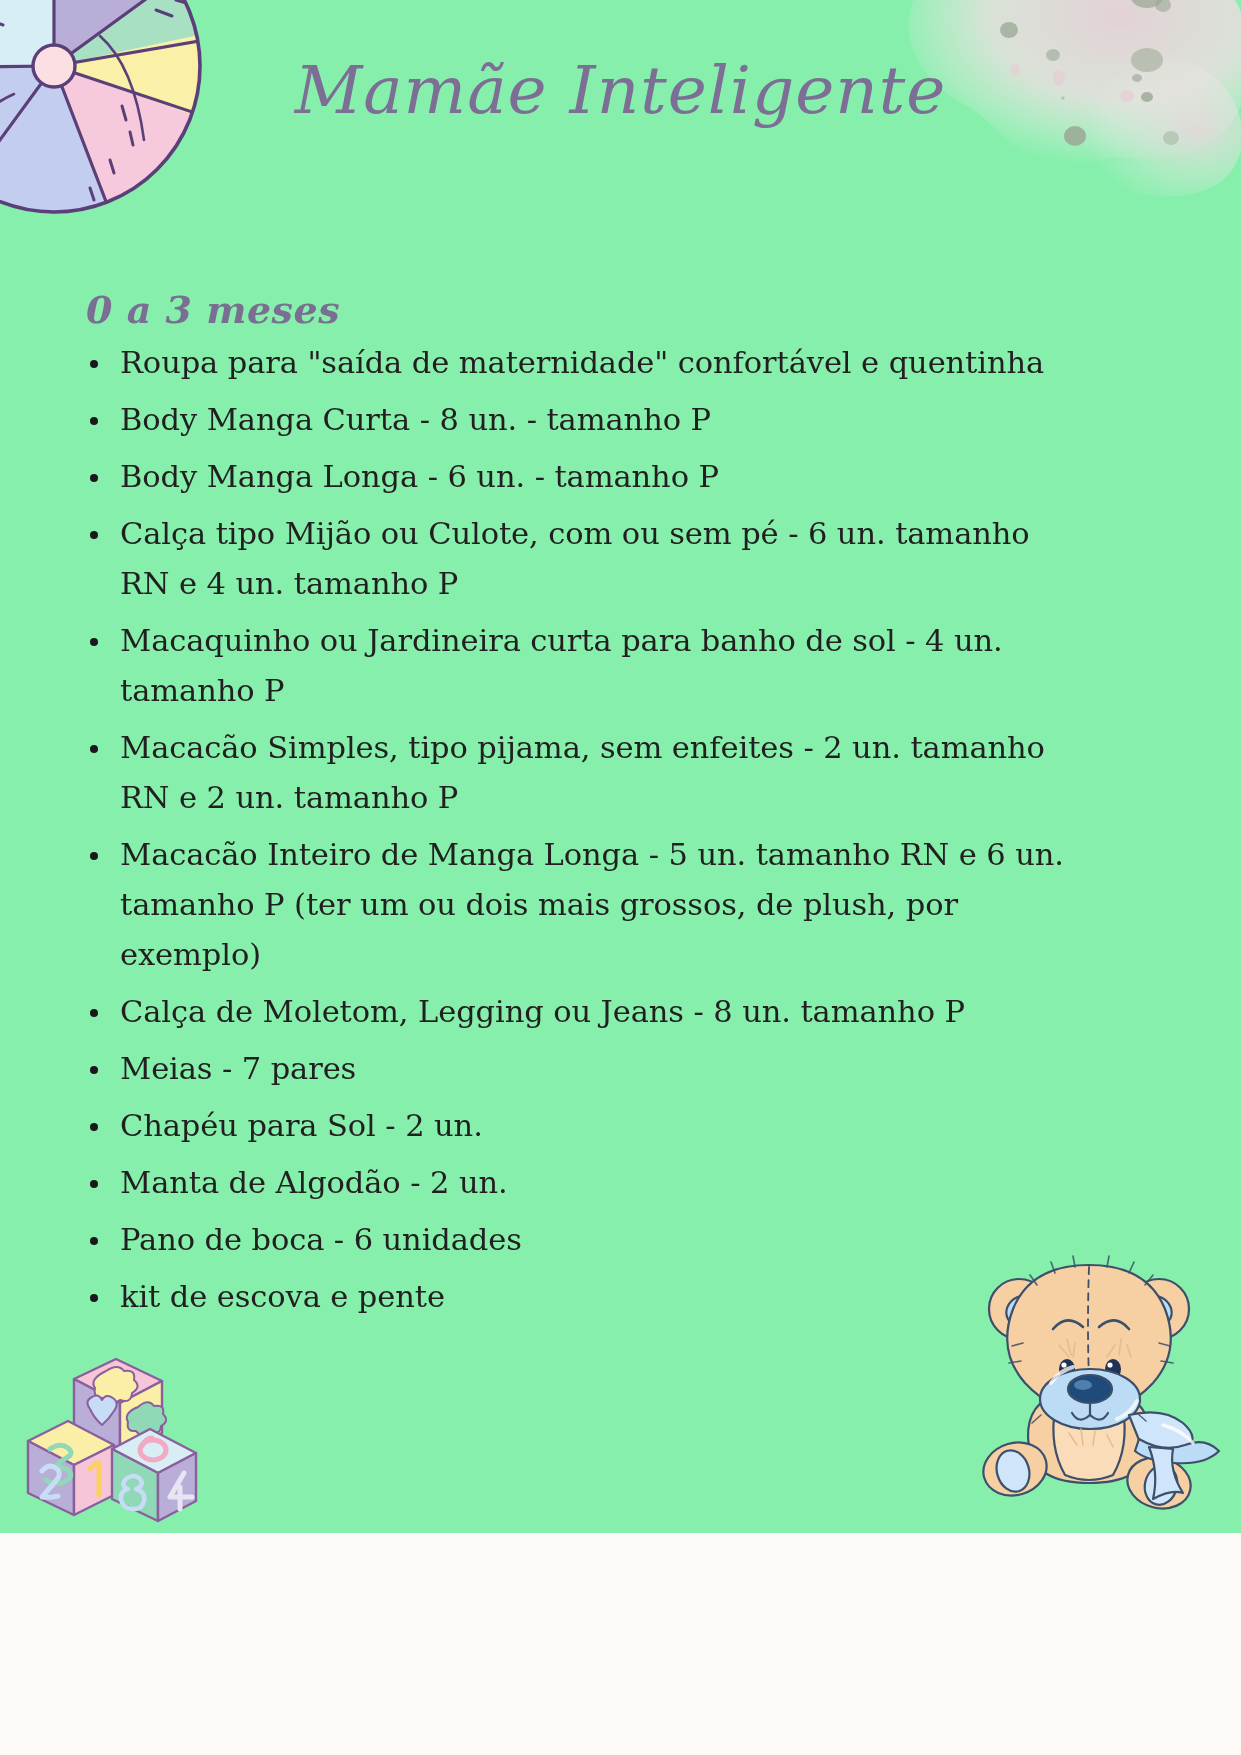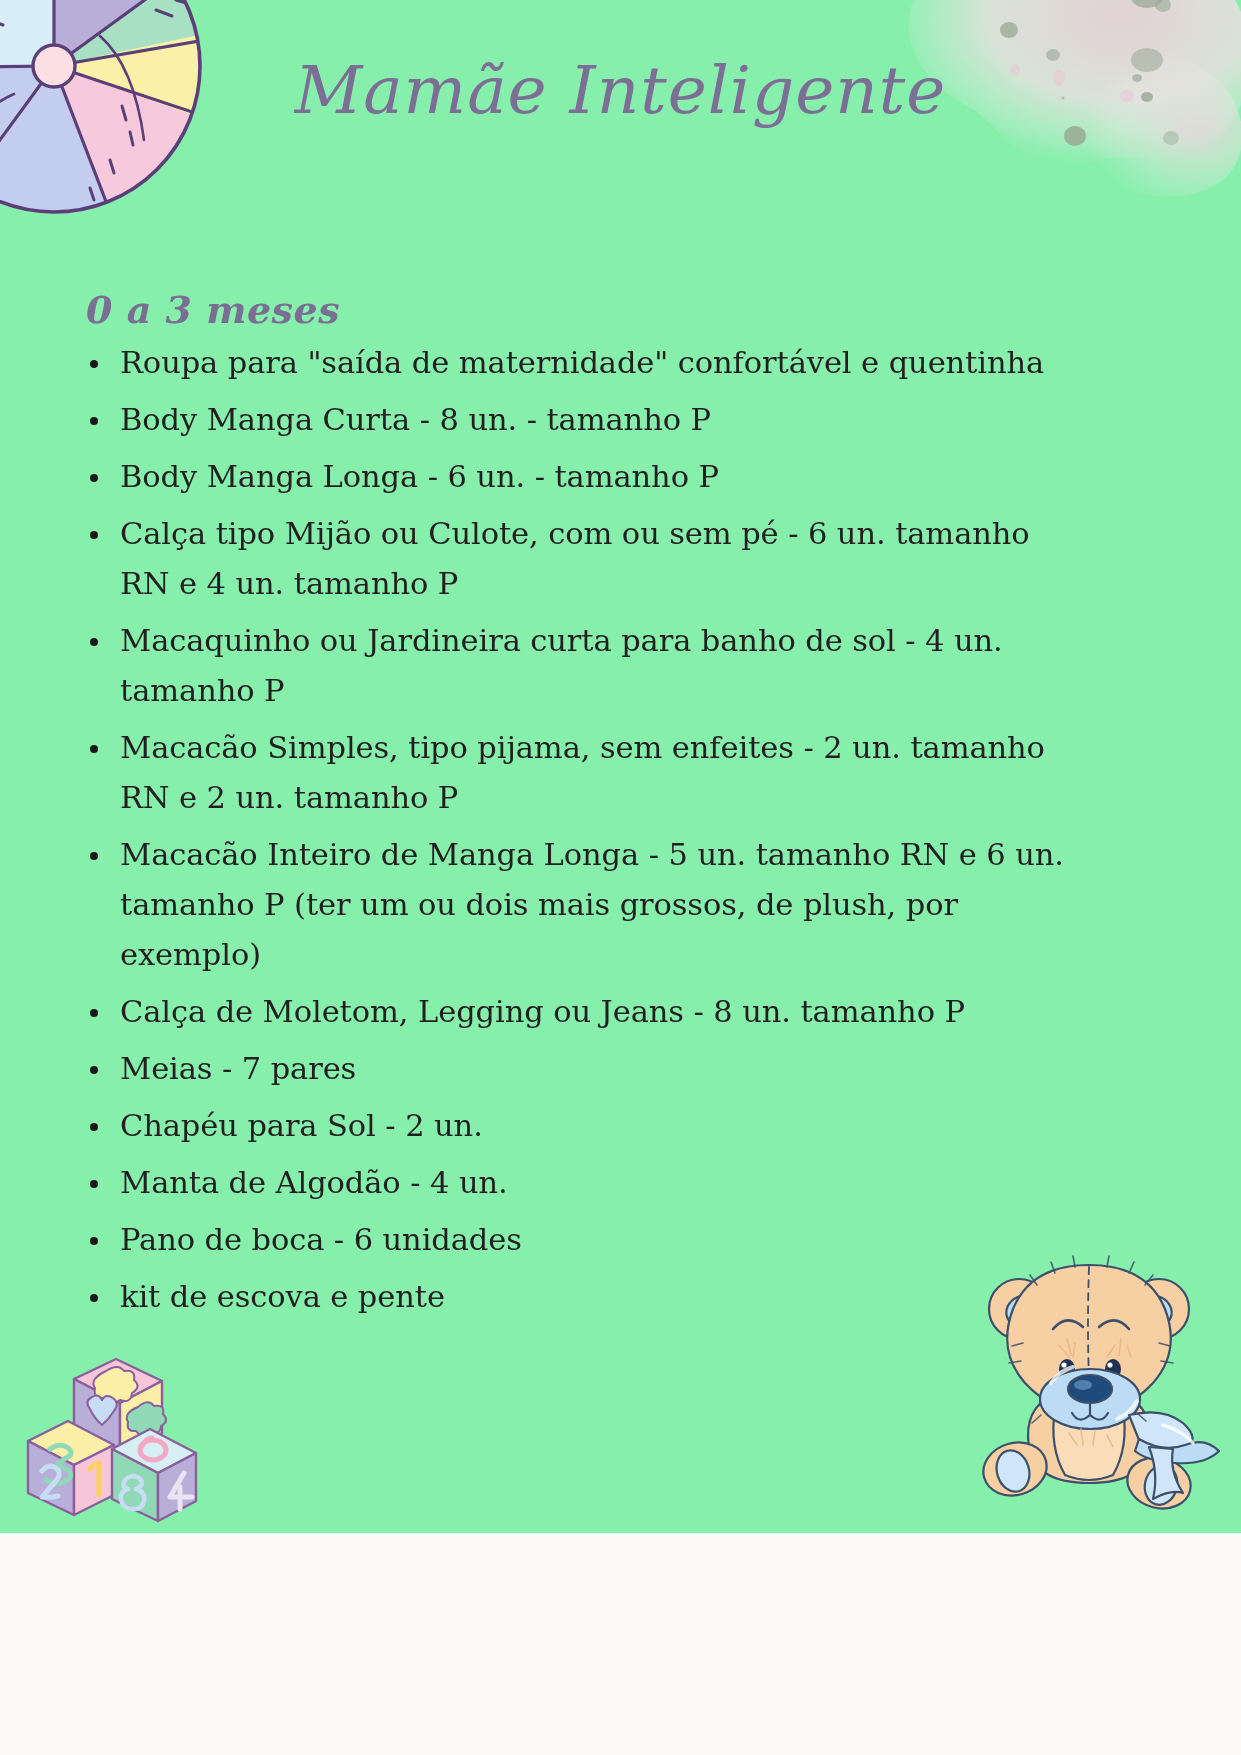--- a/index.html
+++ b/index.html
@@ -195,21 +195,21 @@
       <li><span class="bullet"></span><span>Roupa para "saída de maternidade" confortável e quentinha</span></li>
       <li><span class="bullet"></span><span>Body Manga Curta - 8 un. - tamanho P</span></li>
       <li><span class="bullet"></span><span>Body Manga Longa - 6 un. - tamanho P</span></li>
       <li><span class="bullet"></span><span>Calça tipo Mijão ou Culote, com ou sem pé - 6 un. tamanho RN e 4 un. tamanho P</span></li>
       <li><span class="bullet"></span><span>Macaquinho ou Jardineira curta para banho de sol - 4 un. tamanho P</span></li>
       <li><span class="bullet"></span><span>Macacão Simples, tipo pijama, sem enfeites - 2 un. tamanho RN e 2 un. tamanho P</span></li>
       <li><span class="bullet"></span><span>Macacão Inteiro de Manga Longa - 5 un. tamanho RN e 6 un. tamanho P (ter um ou dois mais grossos, de plush, por exemplo)</span></li>
       <li><span class="bullet"></span><span>Calça de Moletom, Legging ou Jeans - 8 un. tamanho P</span></li>
       <li><span class="bullet"></span><span>Meias - 7 pares</span></li>
       <li><span class="bullet"></span><span>Chapéu para Sol - 2 un.</span></li>
-      <li><span class="bullet"></span><span>Manta de Algodão - 4 un.</span></li>
+      <li><span class="bullet"></span><span>Manta de Algodão - 2 un.</span></li>
       <li><span class="bullet"></span><span>Pano de boca - 6 unidades</span></li>
       <li><span class="bullet"></span><span>kit de escova e pente</span></li>
     </ul>
 
   <svg class="deco" id="blocks" viewBox="0 0 210 180">
     <g stroke="#8b5f9e" stroke-width="2.4" stroke-linejoin="round" stroke-linecap="round">
 
       <path d="M58 34 L100 14 L146 36 L104 58 Z" fill="#f6c6d8"></path>
       <path d="M58 34 L104 58 L104 110 L58 88 Z" fill="#b9aed8"></path>
       <path d="M104 58 L146 36 L146 88 L104 110 Z" fill="#fbefa8"></path>

